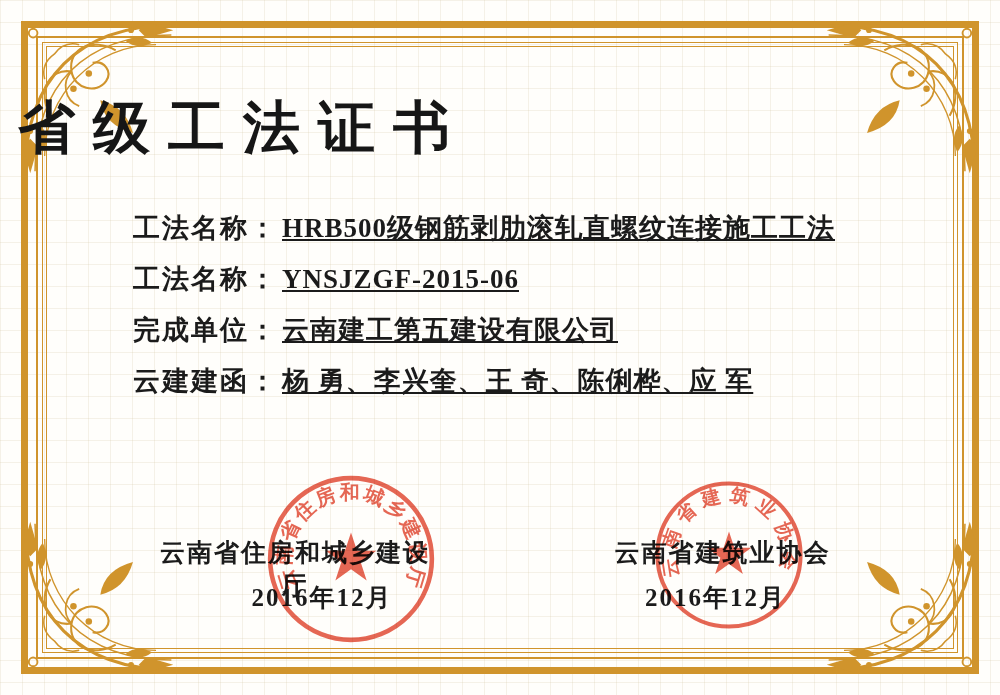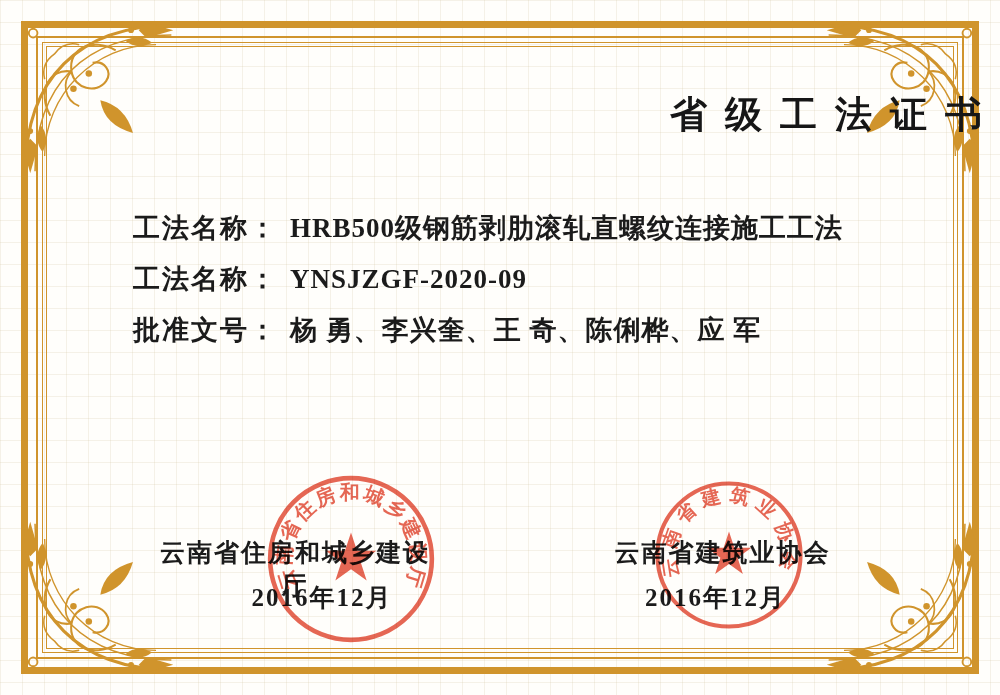--- a/index.html
+++ b/index.html
@@ -20,29 +20,29 @@
   .frame-l1{position:absolute;inset:36px;border:2.5px solid #d0942c;box-sizing:border-box;z-index:1;}
   .frame-l2{position:absolute;inset:42px;border:1.2px solid #d0942c;box-sizing:border-box;z-index:1;}
   .frame-l3{position:absolute;inset:46px;border:1.2px solid #d0942c;box-sizing:border-box;z-index:1;}
   .corner{position:absolute;width:168px;height:168px;z-index:2;}
   .corner.tl{left:12px;top:12px;}
   .corner.tr{right:12px;top:12px;transform:scaleX(-1);}
   .corner.bl{left:12px;bottom:12px;transform:scaleY(-1);}
   .corner.br{right:12px;bottom:12px;transform:scale(-1,-1);}
   
   .title{
-    position:absolute;top:90px;left:0;right:0;margin:0;text-align:right;
-    font-size:37px;font-weight:700;letter-spacing:18px;text-indent:18px;z-index:3;
+    position:absolute;top:90px;left:0;right:0;margin:0;text-align:left;
+    font-size:57px;font-weight:700;letter-spacing:18px;text-indent:18px;z-index:3;
     color:#161616;
   }
   
   .fields{position:absolute;top:203px;left:133px;right:60px;z-index:3;}
   .field-row{height:51px;line-height:51px;font-size:27px;font-weight:700;white-space:nowrap;}
   .field-row .label{letter-spacing:2px;}
-  .field-row .value{margin-left:12px;letter-spacing:1px;}
+  .field-row .value{margin-left:4px;letter-spacing:1px;text-decoration:underline;}
   
   .org,.date{position:absolute;z-index:3;font-weight:700;text-align:center;font-size:25px;}
   .org-left{left:150px;top:536px;width:290px;letter-spacing:2px;}
   .date-left{left:182px;top:581px;width:280px;letter-spacing:2px;}
   .org-right{left:590px;top:536px;width:265px;letter-spacing:2px;}
   .date-right{left:578px;top:581px;width:275px;letter-spacing:2px;}
   
   .seal{position:absolute;z-index:4;mix-blend-mode:multiply;opacity:.82;}
   .seal-left{left:264px;top:472px;width:174px;height:174px;}
   .seal-right{left:652px;top:478px;width:154px;height:154px;}
@@ -94,24 +94,27 @@
       <use href="#cornerOrn"></use>
     </svg>
 
   <h1 class="title">省级工法证书</h1>
 
   <div class="fields">
     <div class="field-row">
       <span class="label">工法名称：</span><span class="value">HRB500级钢筋剥肋滚轧直螺纹连接施工工法</span>
     </div>
     <div class="field-row">
-      <span class="label">工法名称：</span><span class="value">YNSJZGF-2020-09</span>
+      <span class="label">工法名称：</span><span class="value">YNSJZGF-2015-06</span>
     </div>
     <div class="field-row">
-      <span class="label">批准文号：</span><span class="value">杨 勇、李兴奎、王 奇、陈俐桦、应 军</span>
+      <span class="label">完成单位：</span><span class="value">云南建工第五建设有限公司</span>
+    </div>
+    <div class="field-row">
+      <span class="label">云建建函：</span><span class="value">杨 勇、李兴奎、王 奇、陈俐桦、应 军</span>
     </div>
   </div>
 
   <div class="org org-left">云南省住房和城乡建设厅</div>
   <div class="date date-left">2016年12月</div>
   <svg class="seal seal-left" viewBox="0 0 170 170">
     <circle cx="85" cy="85" r="79" fill="none" stroke="#e0452f" stroke-width="4.5"></circle>
     <path id="sealArcL" d="M33.9,114.5 A59,59 0 1 1 136.1,114.5" fill="none"></path>
     <text font-size="19.5" fill="#e0452f" letter-spacing="2.5" font-weight="700" font-family="Liberation Serif, DejaVu Serif, serif">
       <textPath href="#sealArcL" startOffset="50%" text-anchor="middle">云南省住房和城乡建设厅</textPath>

